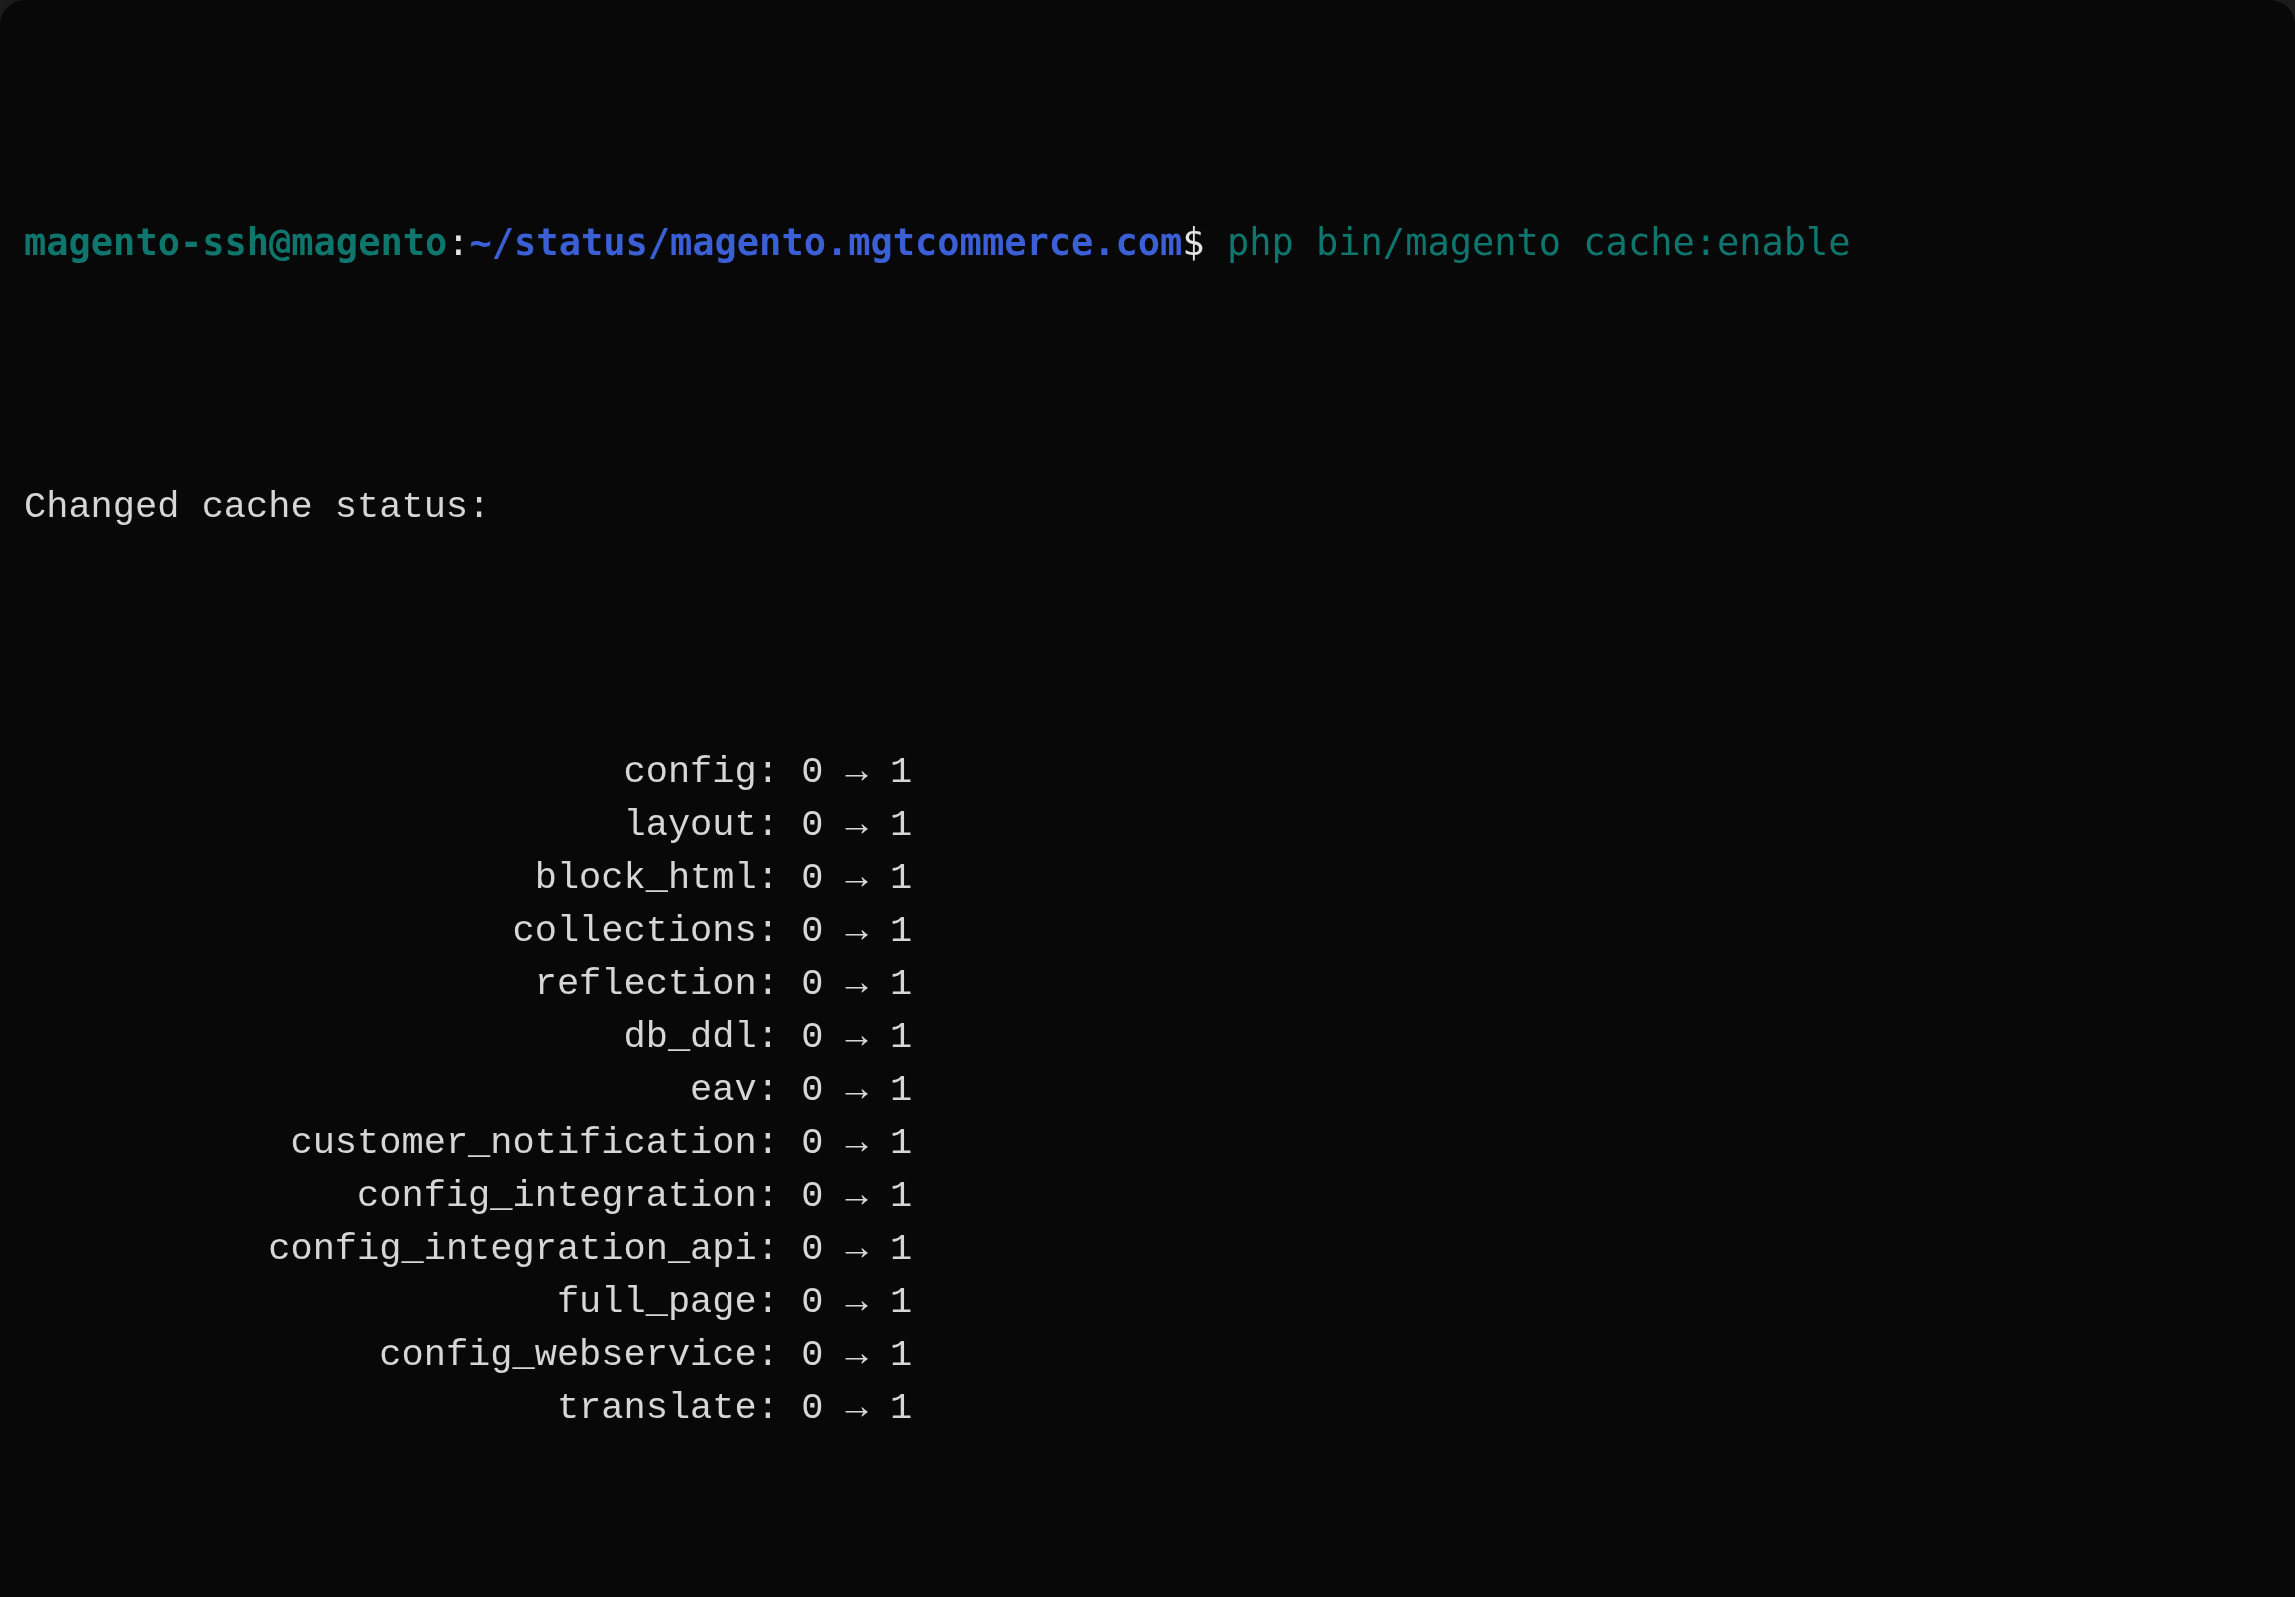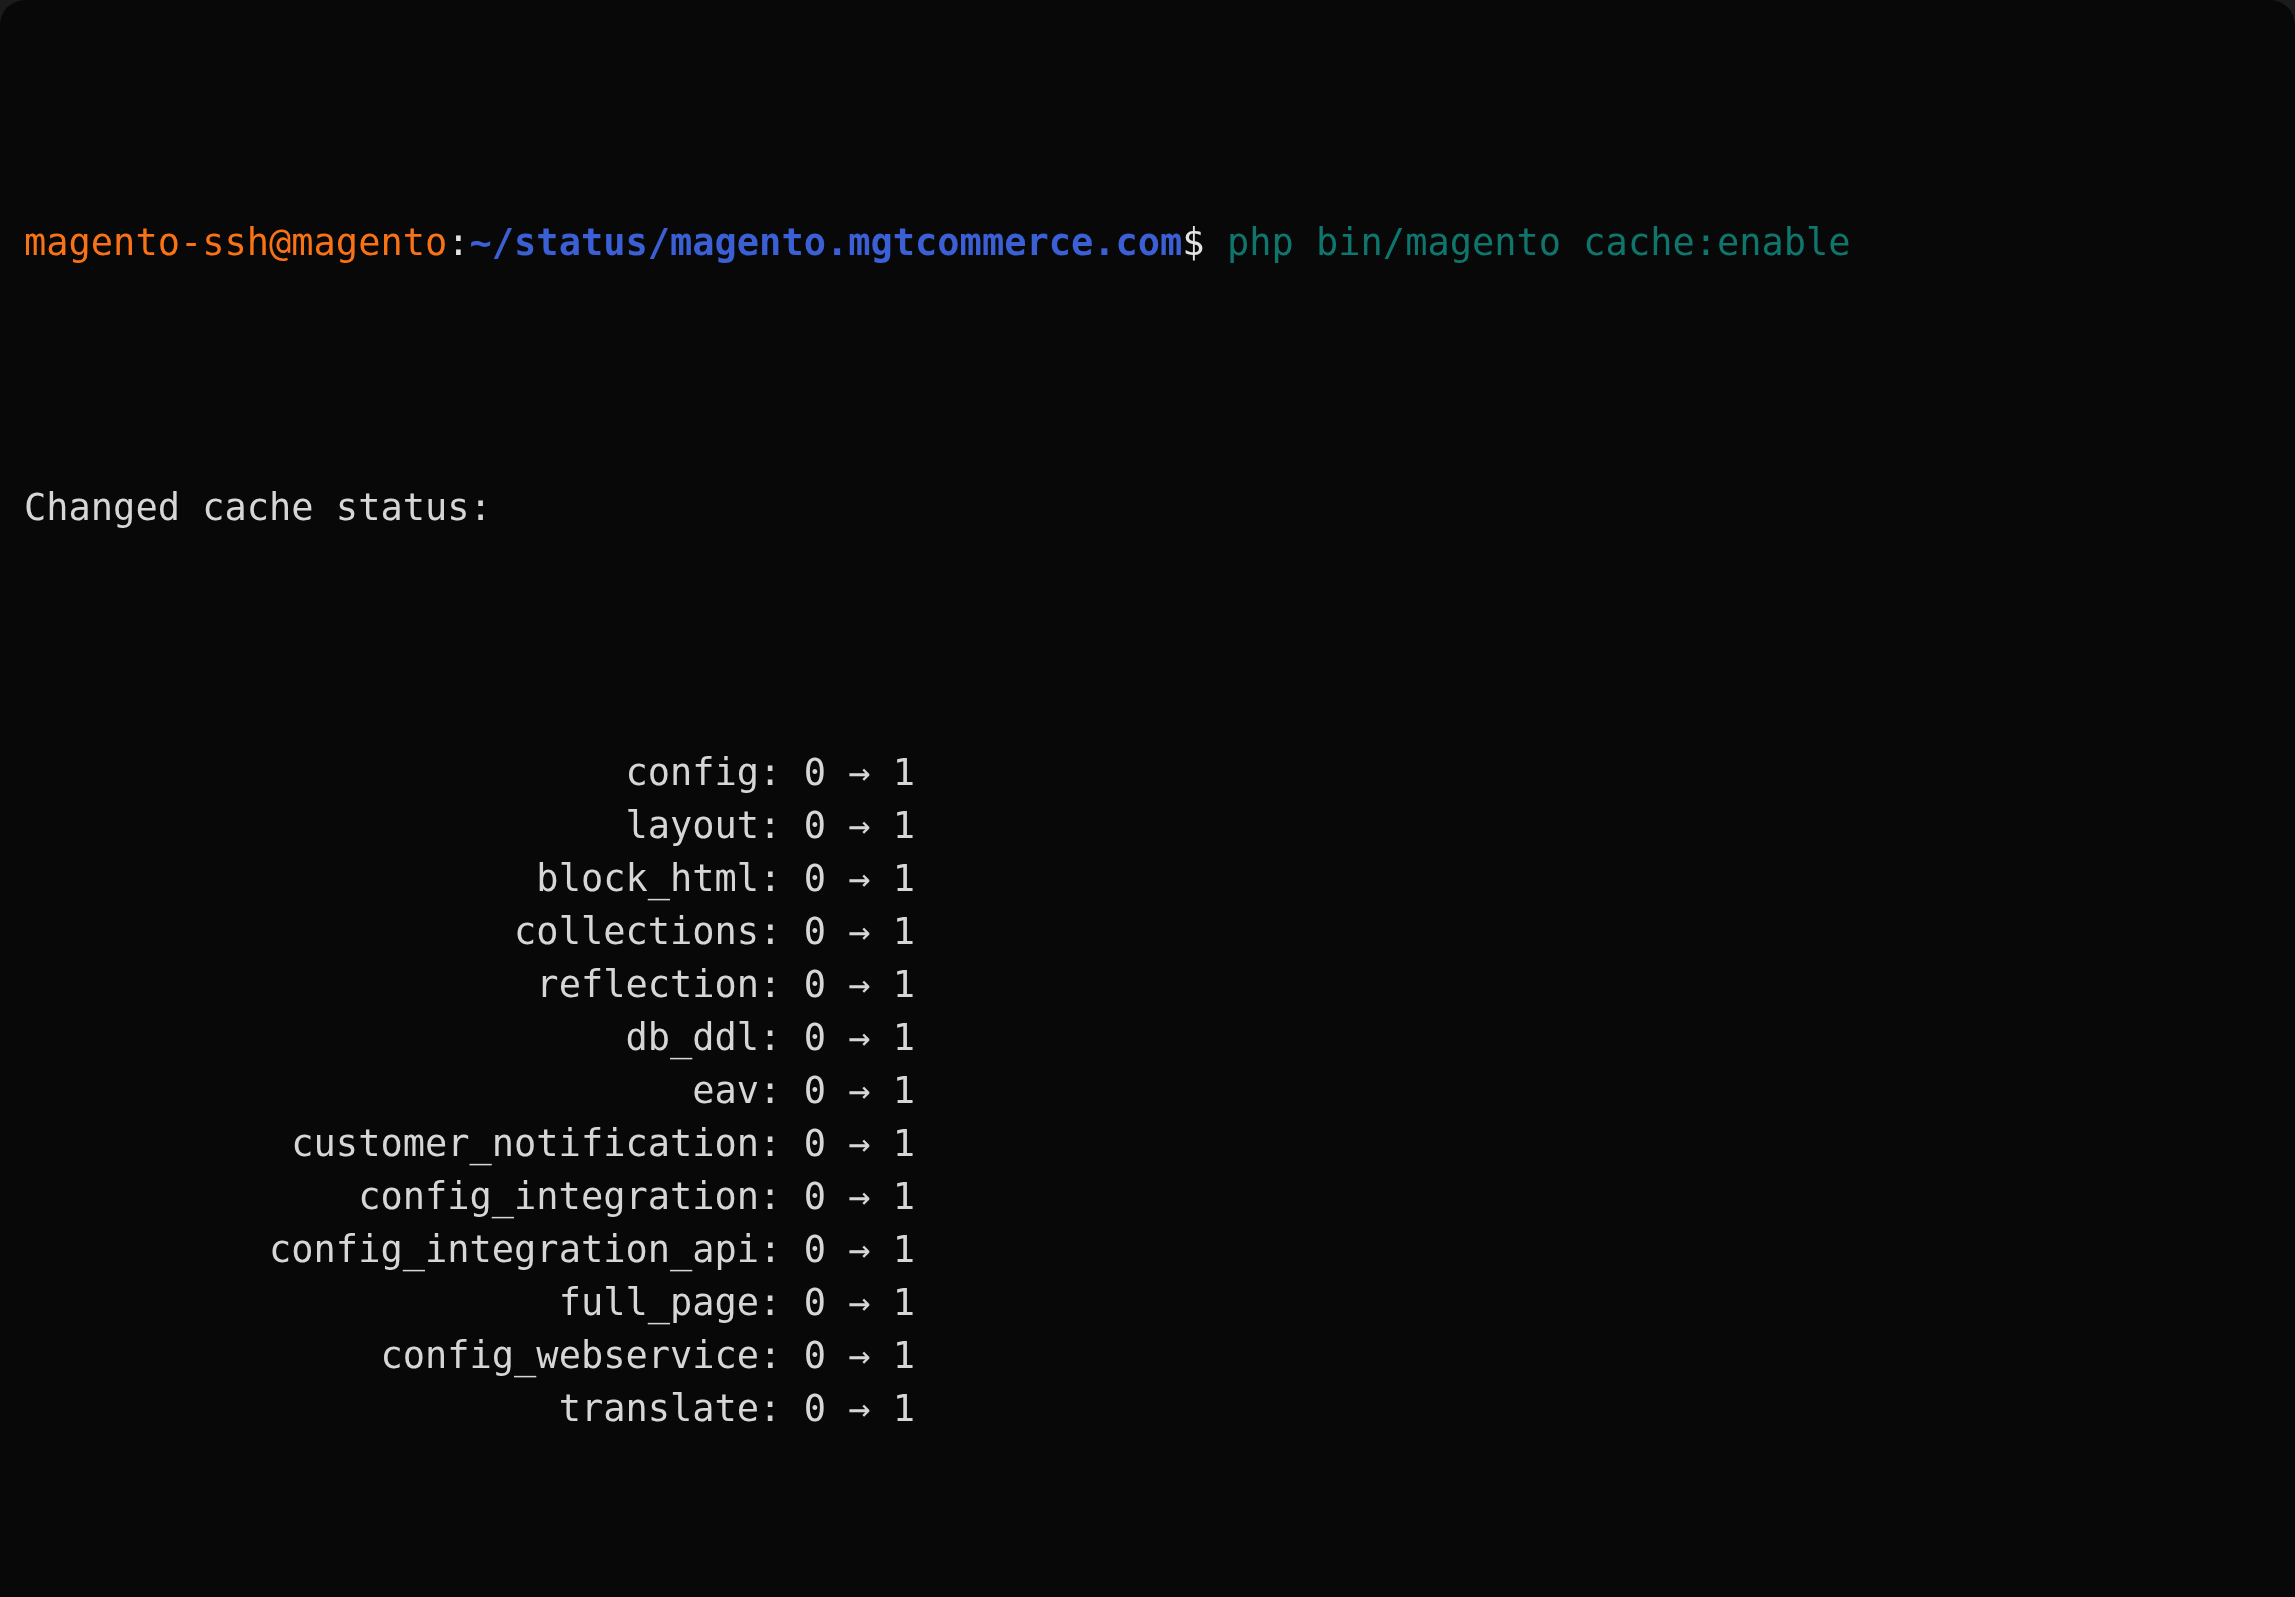--- a/index.html
+++ b/index.html
@@ -37,26 +37,26 @@
     white-space: pre;
     letter-spacing: 0px;
   }
 
   .term-line {
     height: 53px;
     line-height: 53px;
     white-space: pre;
   }
 
-  .c-user   { color: #f97316; font-weight: normal; }
+  .c-user   { color: #0f766e; font-weight: bold; }
   .c-punct  { color: #e3e3e3; }
   .c-path   { color: #3b5fd4; font-weight: bold; }
   .c-dollar { color: #e3e3e3; }
   .c-cmd    { color: #0f766e; }
-  .c-out    { color: #d6d6d6; }
+  .c-out    { color: #d6d6d6; font-family: Liberation Mono, monospace; }
   .c-arrow  { color: #d6d6d6; }
 </style>
 </head>
 <body>
 
 <div id="terminal-window">
   <div id="terminal-screen">
 
     
     <div class="term-line"><span class="c-user">magento-ssh@magento</span><span class="c-punct">:</span><span class="c-path">~/status/magento.mgtcommerce.com</span><span class="c-dollar">$</span><span class="c-cmd"> <span>php bin/magento cache:enable</span></span></div>

